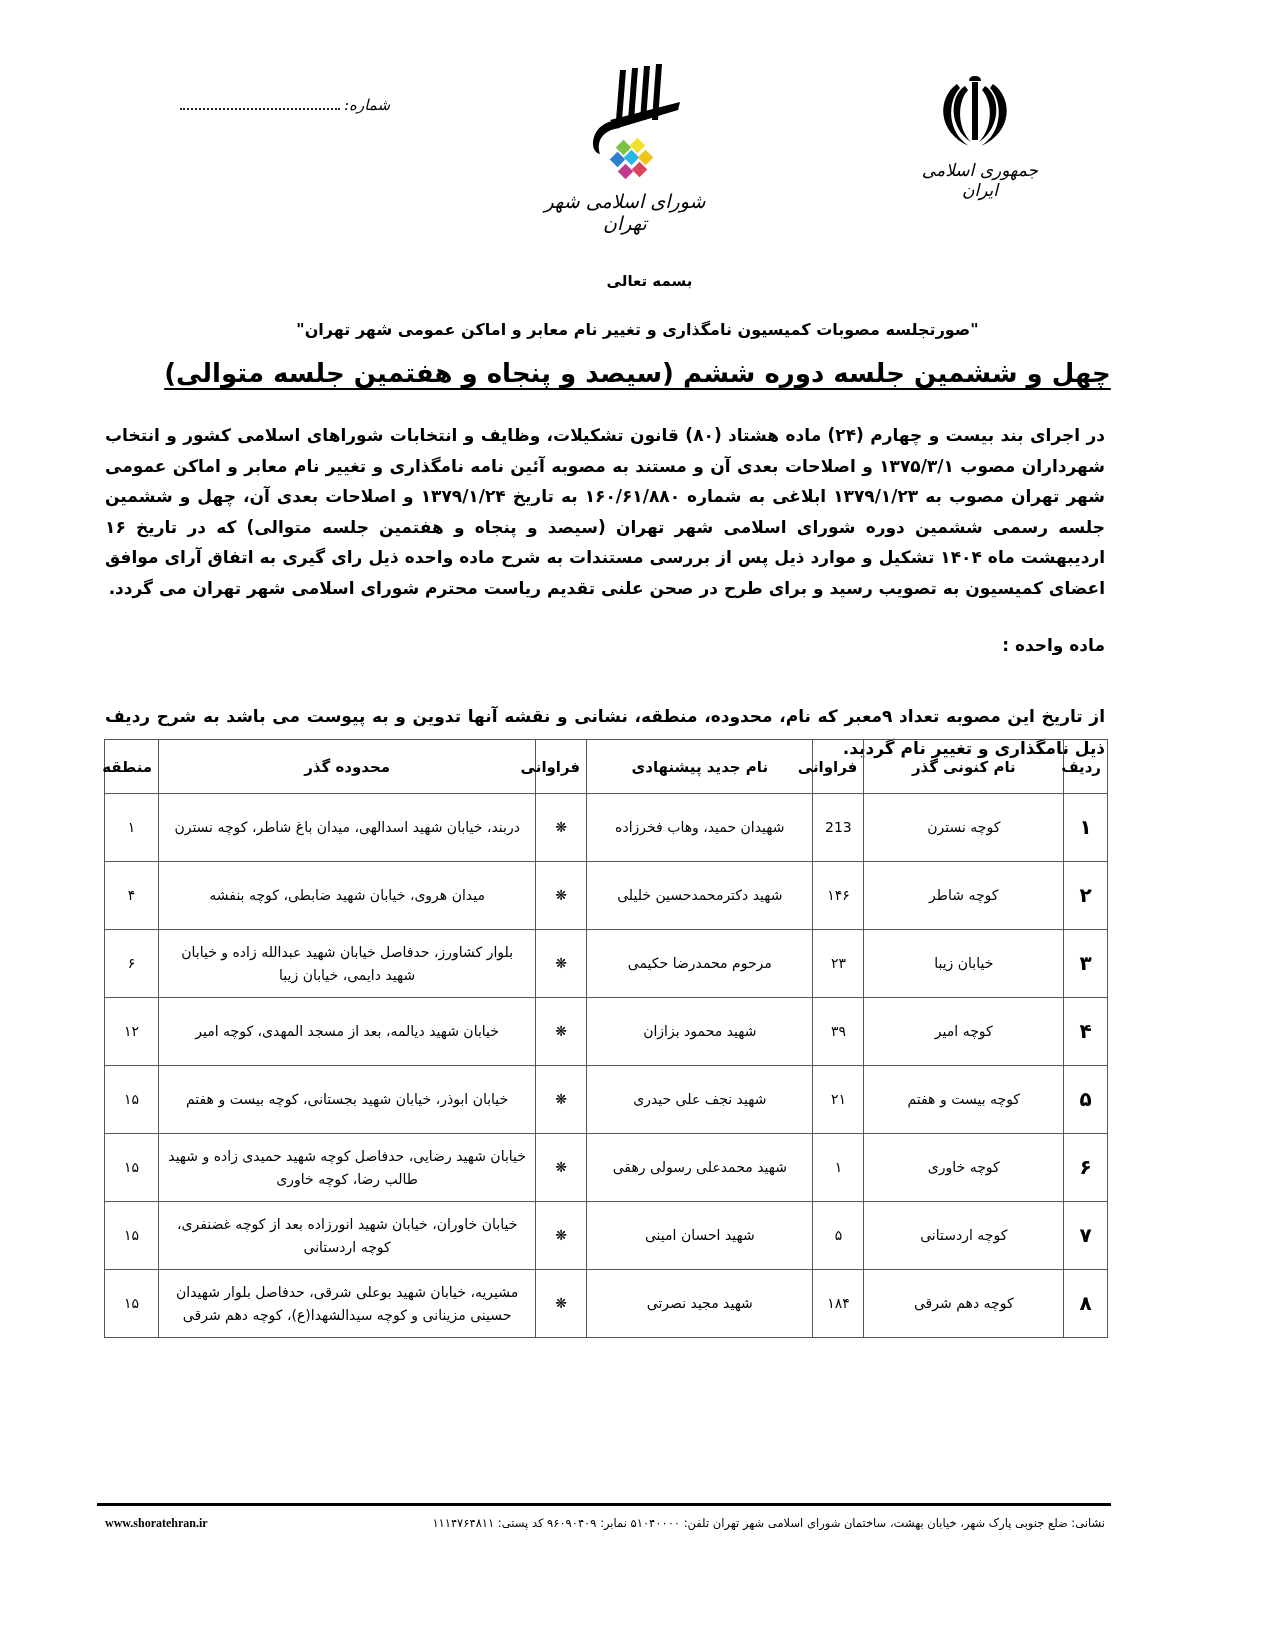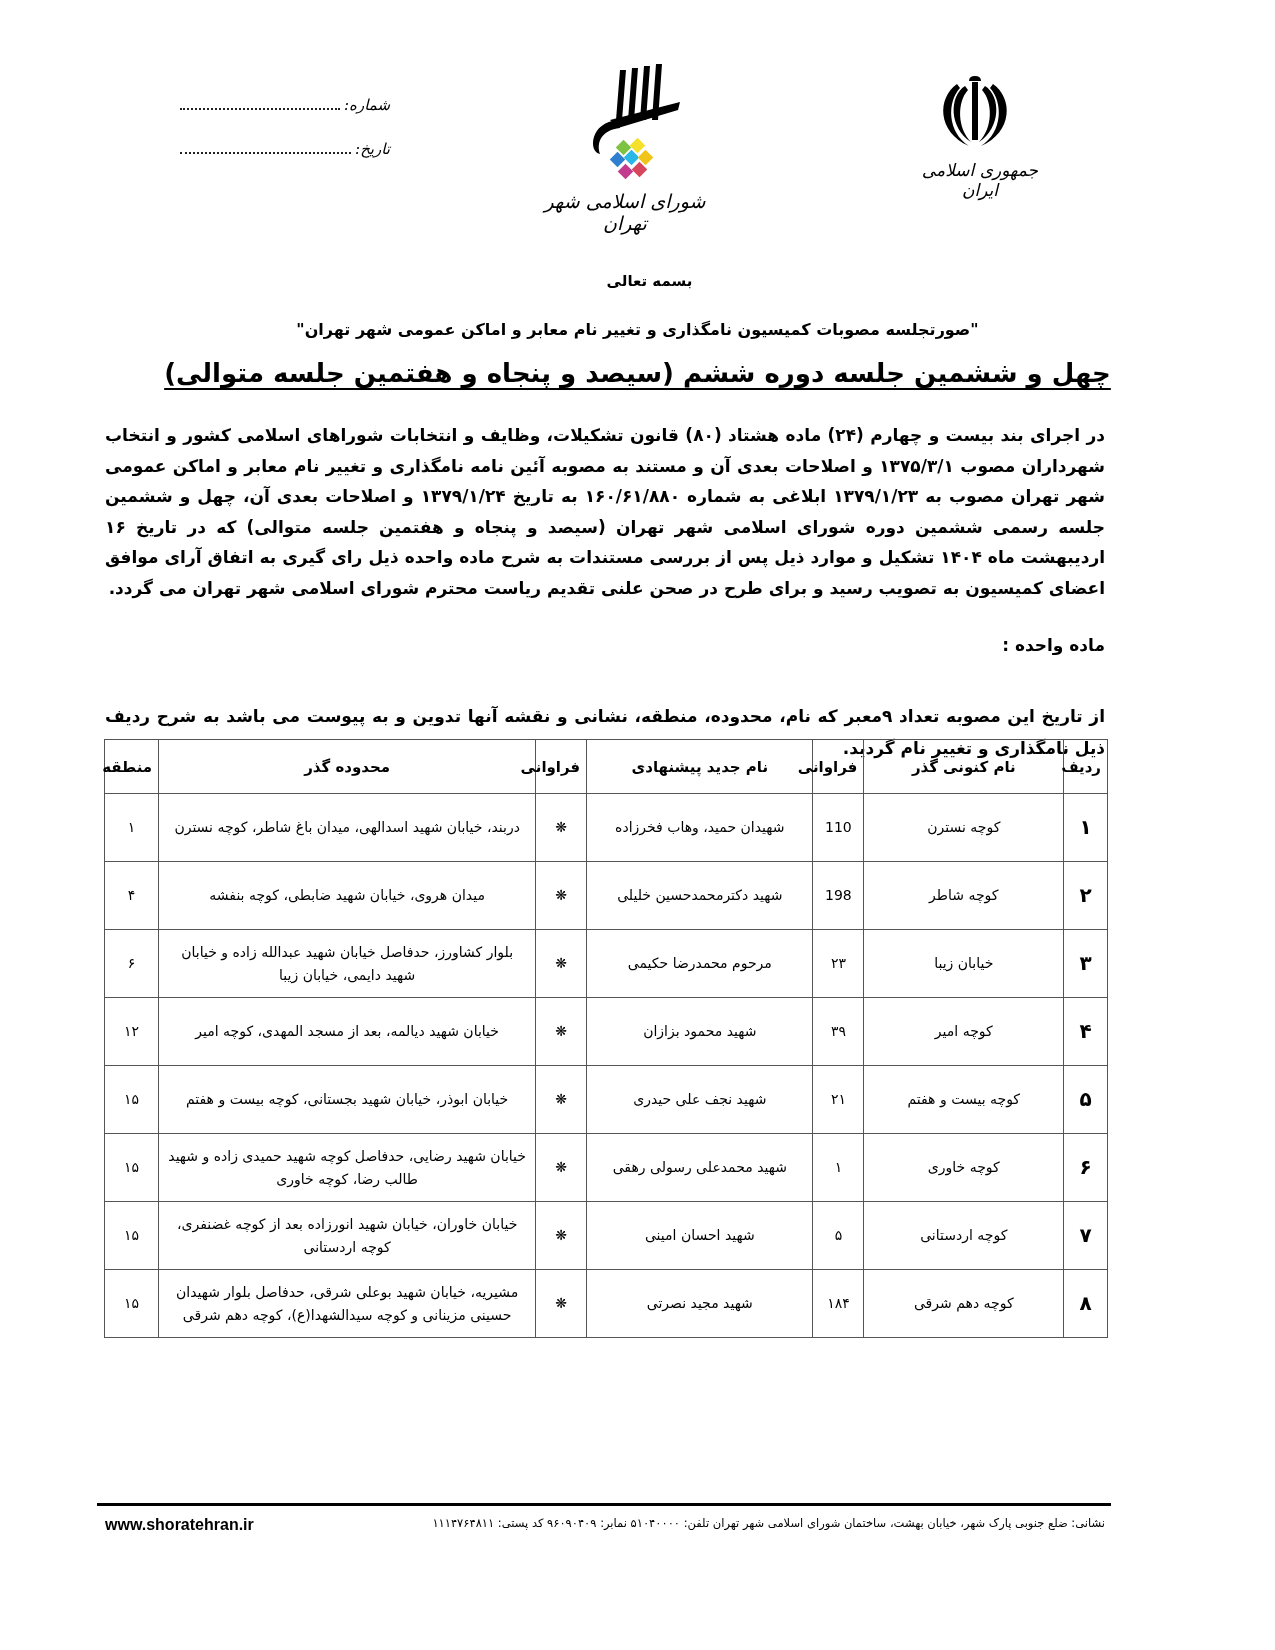--- a/index.html
+++ b/index.html
@@ -45,21 +45,21 @@
   col.c-idx { width: 43px; }
   col.c-cur { width: 196px; }
   col.c-f1 { width: 50px; }
   col.c-new { width: 222px; }
   col.c-f2 { width: 50px; }
   col.c-area { width: 370px; }
   col.c-zone { width: 53px; }
 
   .footer-rule { left: 97px; top: 1503px; width: 1014px; height: 3px; background: #000; }
   .footer-text { left: 105px; width: 1000px; top: 1516px; font-size: 11.5px; direction: rtl; white-space: nowrap; }
-  .footer-text .site { float: left; font-weight: bold; direction: ltr; font-family: Liberation Sans, sans-serif; font-size: 16px; }
+  .footer-text .site { float: left; font-weight: bold; direction: ltr; font-family: Liberation Serif, serif; font-size: 12px; }
 </style>
 </head>
 <body>
 
 <svg class="abs emblem" viewBox="0 0 80 80">
   <path d="M40 4 q-6 0 -6 5 h12 q0 -5 -6 -5z" fill="#000"></path>
   <rect x="37" y="10" width="6" height="58" fill="#000"></rect>
   <path d="M30 14 C14 24 14 56 36 70 C22 56 22 30 33 18z" fill="#000"></path>
   <path d="M50 14 C66 24 66 56 44 70 C58 56 58 30 47 18z" fill="#000"></path>
   <path d="M22 12 C2 26 2 60 34 74 C12 60 12 30 25 16z" fill="#000"></path>
@@ -81,24 +81,20 @@
       <rect x="74" y="102" width="11" height="11" transform="rotate(45 79.5 107.5)" fill="#d6455c"></rect>
     </g>
 </svg>
 <div class="abs logo-caption">شورای اسلامی شهر تهران</div>
 
 <div class="abs fields">
   <div class="field-row">
     <span class="field-label">شماره:</span>
     <span class="field-dots"></span>
   </div>
-  <div class="field-row">
-    <span class="field-label">تاریخ:</span>
-    <span class="field-dots"></span>
-  </div>
 </div>
 
 <div class="abs bismillah">بسمه تعالی</div>
 <div class="abs subtitle">"صورتجلسه مصوبات کمیسیون نامگذاری و تغییر نام معابر و اماکن عمومی شهر تهران"</div>
 <div class="abs title"><span>چهل و ششمین جلسه دوره ششم (سیصد و پنجاه و هفتمین جلسه متوالی)</span></div>
 
 <div class="abs body-text">در اجرای بند بیست و چهارم (۲۴) ماده هشتاد (۸۰) قانون تشکیلات، وظایف و انتخابات شوراهای اسلامی کشور و انتخاب شهرداران مصوب ۱۳۷۵/۳/۱ و اصلاحات بعدی آن و مستند به مصوبه آئین نامه نامگذاری و تغییر نام معابر و اماکن عمومی شهر تهران مصوب به ۱۳۷۹/۱/۲۳ ابلاغی به شماره ۱۶۰/۶۱/۸۸۰ به تاریخ ۱۳۷۹/۱/۲۴ و اصلاحات بعدی آن، چهل و ششمین جلسه رسمی ششمین دوره شورای اسلامی شهر تهران (سیصد و پنجاه و هفتمین جلسه متوالی) که در تاریخ ۱۶ اردیبهشت ماه ۱۴۰۴ تشکیل و موارد ذیل پس از بررسی مستندات به شرح ماده واحده ذیل رای گیری به اتفاق آرای موافق اعضای کمیسیون به تصویب رسید و برای طرح در صحن علنی تقدیم ریاست محترم شورای اسلامی شهر تهران می گردد.</div>
 <div class="abs article-head">ماده واحده :</div>
 <div class="abs article-text">از تاریخ این مصوبه تعداد ۹معبر که نام، محدوده، منطقه، نشانی و نقشه آنها تدوین و به پیوست می باشد به شرح ردیف ذیل نامگذاری و تغییر نام گردید.</div>
 
@@ -120,30 +116,30 @@
       <th>نام جدید پیشنهادی</th>
       <th>فراوانی</th>
       <th>محدوده گذر</th>
       <th>منطقه</th>
     </tr>
   </thead>
   <tbody>
     <tr>
       <td class="rownum">۱</td>
       <td>کوچه نسترن</td>
-      <td>110</td>
+      <td>213</td>
       <td>شهیدان حمید، وهاب فخرزاده</td>
       <td>❋</td>
       <td>دربند، خیابان شهید اسدالهی، میدان باغ شاطر، کوچه نسترن</td>
       <td>۱</td>
     </tr>
     <tr>
       <td class="rownum">۲</td>
       <td>کوچه شاطر</td>
-      <td>198</td>
+      <td>۱۴۶</td>
       <td>شهید دکترمحمدحسین خلیلی</td>
       <td>❋</td>
       <td>میدان هروی، خیابان شهید ضابطی، کوچه بنفشه</td>
       <td>۴</td>
     </tr>
     <tr>
       <td class="rownum">۳</td>
       <td>خیابان زیبا</td>
       <td>۲۳</td>
       <td>مرحوم محمدرضا حکیمی</td>

